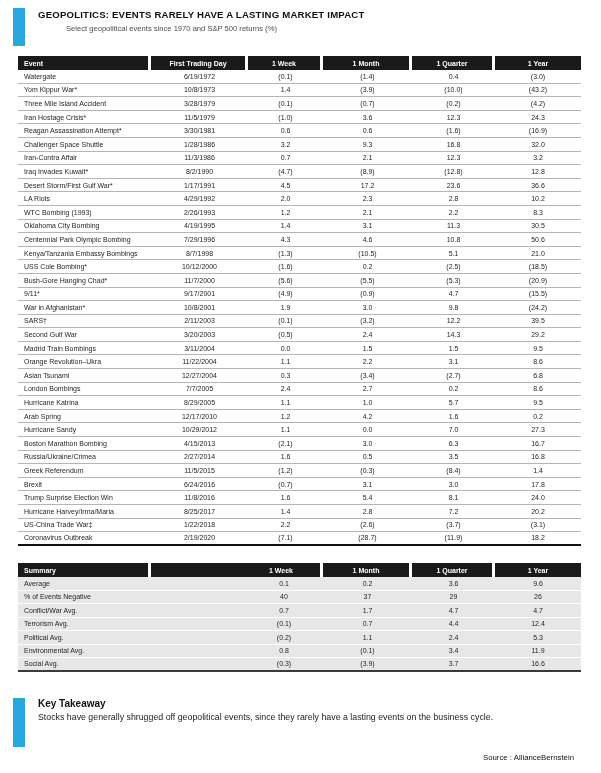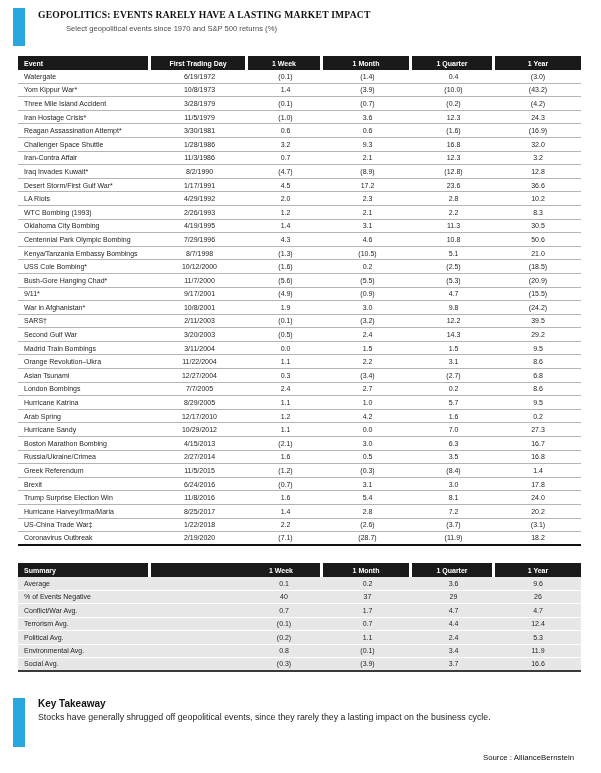--- a/index.html
+++ b/index.html
@@ -15,21 +15,20 @@
   
   .accent-bar {
     position:absolute; left:13px; top:8px;
     width:12px; height:38px;
     background:#29a8df;
   }
   .title {
     position:absolute; left:38px; top:9px;
     font-size:9.6px; font-weight:bold; letter-spacing:0.2px;
     color:#111;
-    font-family:Liberation Serif, serif;
   }
   .subtitle {
     position:absolute; left:38px; top:24px;
     font-size:7.6px; color:#4d4d4d;padding-left:28px;
   }
   
   .tbl { position:absolute; left:18px; width:563px; font-size:7px; }
   .thead { display:flex; height:14px; }
   .th {
     background:#1a1a1a; color:#ffffff; font-weight:bold;
@@ -469,17 +468,17 @@
           </div>
           <div class="td c2">(3.9)</div>
           <div class="td c3">3.7</div>
           <div class="td c4">16.6</div>
         </div>
       </div>
   </div>
 
   <div class="kt-bar"></div>
   <div class="kt-title">Key Takeaway</div>
-  <div class="kt-text">Stocks have generally shrugged off geopolitical events, since they rarely they a lasting impact on the business cycle.</div>
+  <div class="kt-text">Stocks have generally shrugged off geopolitical events, since they rarely have a lasting events on the business cycle.</div>
 
   <div class="source">Source : AllianceBernstein</div>
 
 </div>
 
 </body></html>

